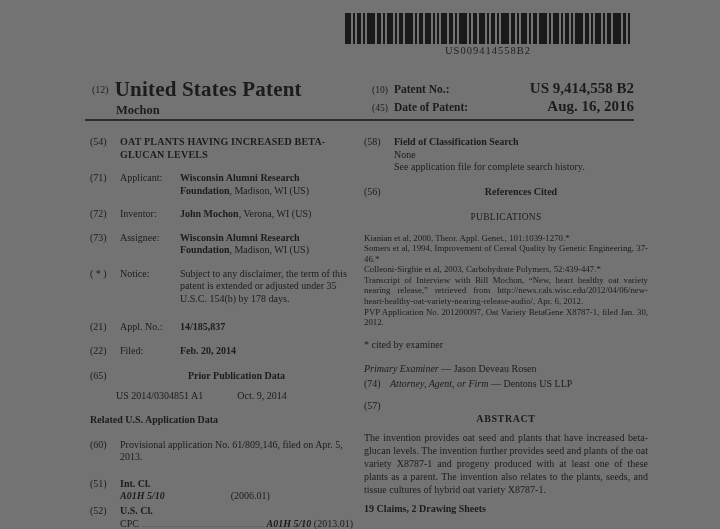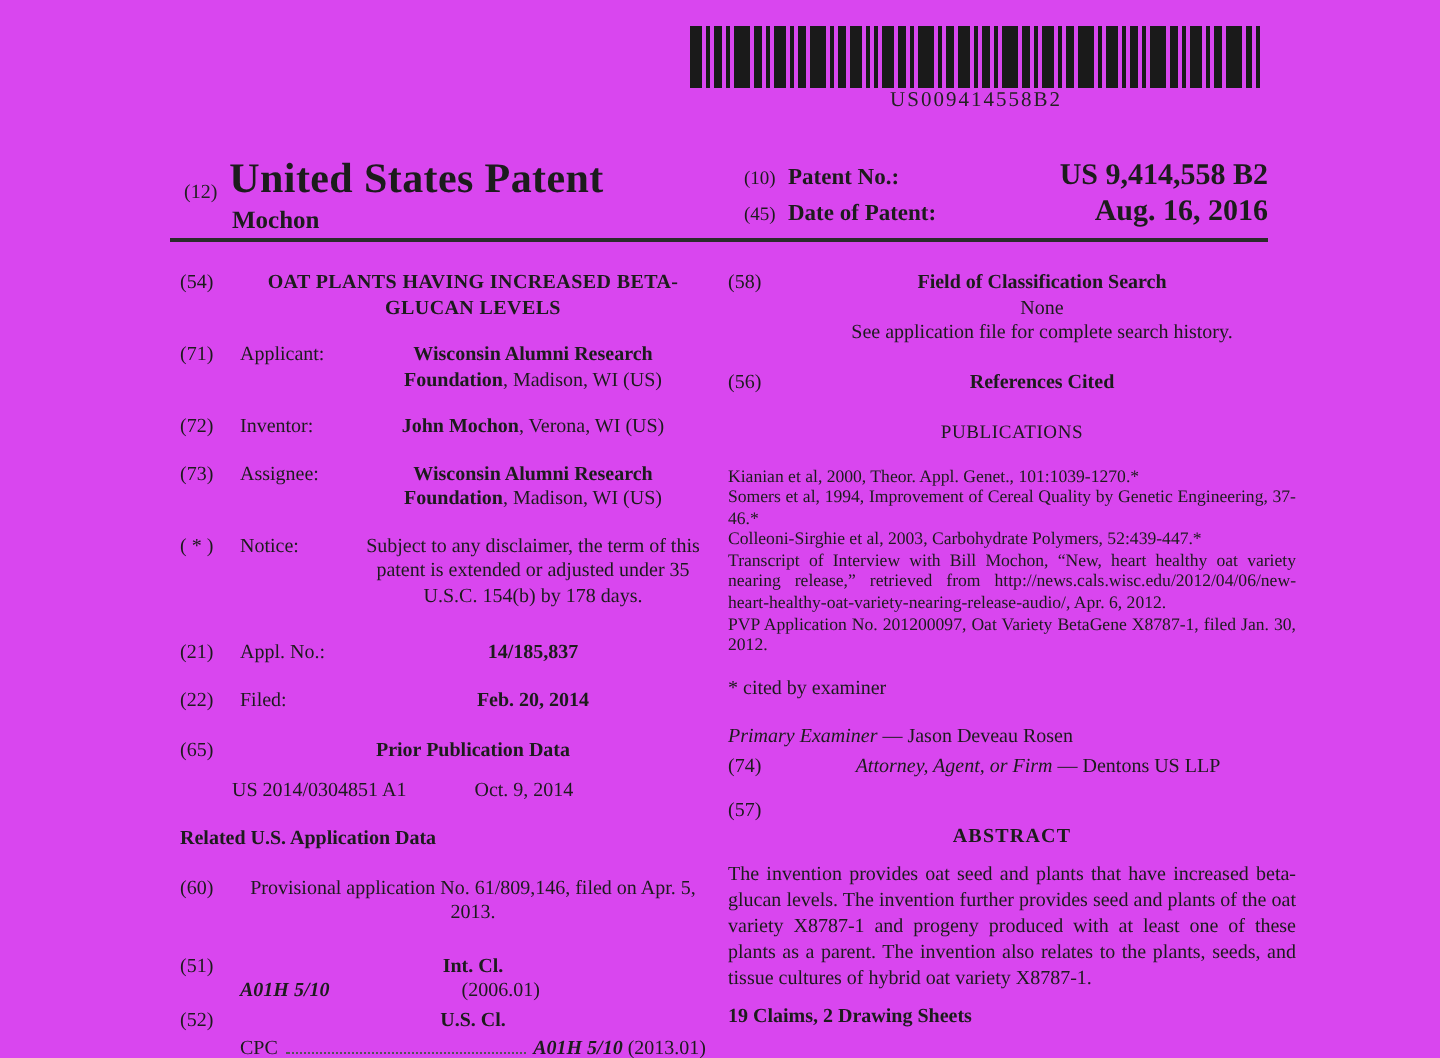--- a/index.html
+++ b/index.html
@@ -1,47 +1,47 @@
 <!DOCTYPE html>
 <html><head>
 <meta charset="utf-8">
 <style>
   html,body{margin:0;padding:0;background:#ffffff;}
   .page{
     position:relative;
     width:720px;height:529px;
-    background:#d946ef;
+    background:#737373;
     font-family:"Liberation Serif","DejaVu Serif",serif;
     color:#1c1c1c;
     overflow:hidden;
   }
   
   .barcode-wrap{position:absolute;left:345px;top:13px;width:286px;text-align:center;}
   .barcode-svg{display:block;width:286px;height:31px;}
   .barcode-text{font-size:10.5px;letter-spacing:1px;margin-top:1px;color:#222;}
   
   .hdr-left{position:absolute;left:92px;top:77px;}
-  .hdr-title-row{display:flex;align-items:flex-end;}
+  .hdr-title-row{display:flex;align-items:center;}
   .hdr-kind{font-size:10px;margin-right:6px;color:#222;}
   .hdr-title{font-size:21px;font-weight:bold;margin:0;letter-spacing:.2px;}
   .hdr-surname{font-size:12.5px;font-weight:bold;margin-left:24px;margin-top:1px;}
   .hdr-right{position:absolute;left:372px;top:80px;width:262px;}
   .hdr-row{display:flex;align-items:baseline;line-height:16px;}
   .hdr-code{font-size:9.5px;width:22px;flex-shrink:0;}
   .hdr-label{font-size:11.5px;font-weight:bold;}
   .hdr-value{flex:1;text-align:right;font-size:15px;font-weight:bold;}
   .rule{position:absolute;left:85px;top:119px;width:549px;height:2px;background:#2b2b2b;}
   
   .col{position:absolute;top:136px;font-size:10px;line-height:12.5px;}
   .col-left{left:90px;width:263px;}
   .col-right{left:364px;width:284px;}
   .row{display:flex;margin-bottom:11px;}
   .c{width:30px;flex-shrink:0;}
   .lbl{width:60px;flex-shrink:0;}
-  .v{flex:1;text-align:center;}
+  .v{flex:1;}
   .b{font-weight:bold;}
   .bi{font-weight:bold;font-style:italic;}
   .ital{font-style:italic;}
   .title54{font-weight:bold;letter-spacing:.2px;}
   .center-head{flex:1;text-align:center;font-weight:bold;}
   .pubdata{display:flex;padding-left:26px;margin-bottom:12px;}
   .pubdata .pd-date{margin-left:34px;}
   .sec-head{ font-weight:bold;margin:2px 0 12px 0;}
   .cls-row{display:flex;padding-left:30px;align-items:baseline;}
   .cls-date{margin-left:66px;text-align:center;}

